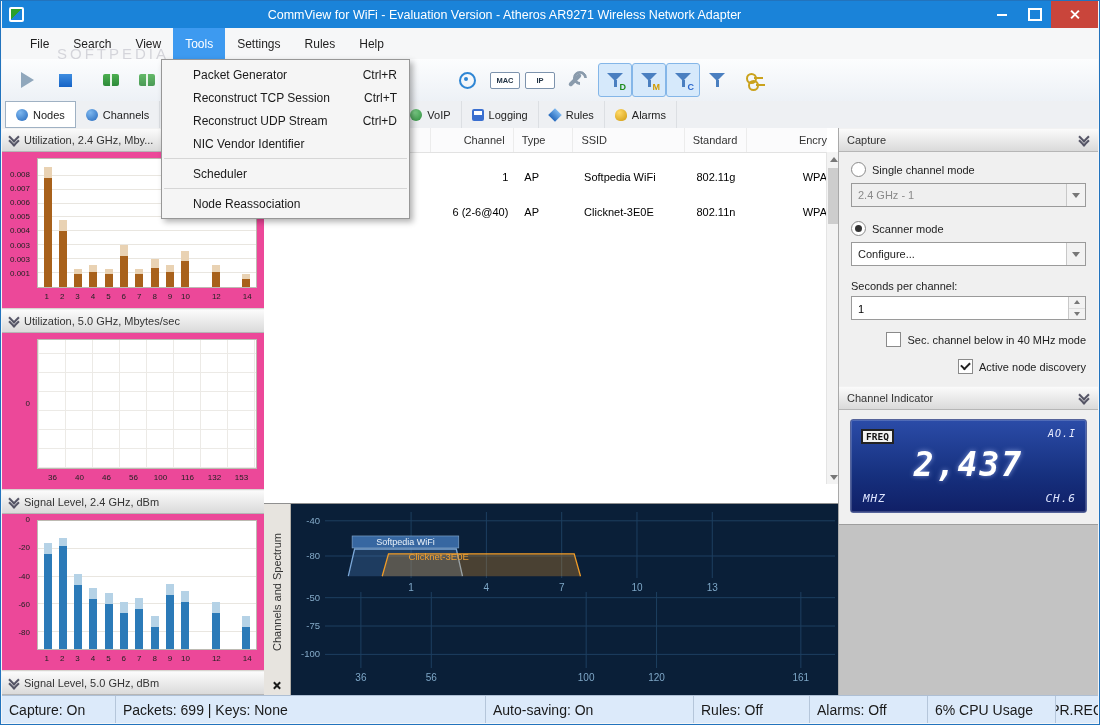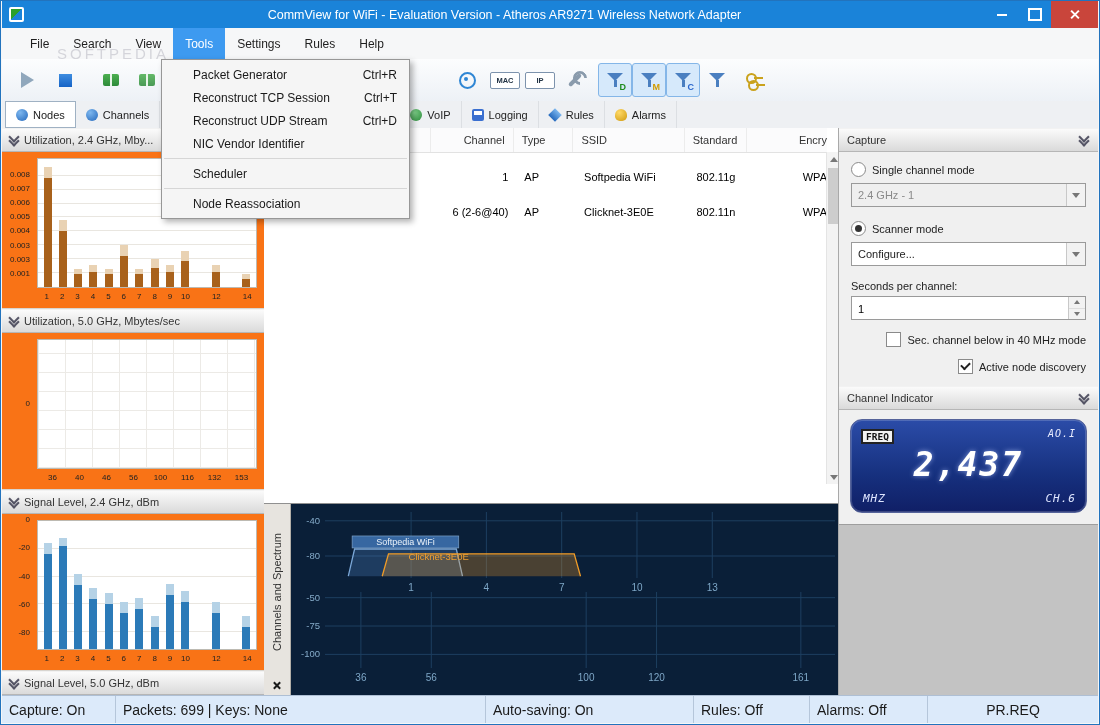--- a/index.html
+++ b/index.html
@@ -63,21 +63,21 @@
   .ti-bell{border-radius:50% 50% 40% 40%;background:radial-gradient(circle at 35% 30%,#ffd966,#d09a10);}
   .tab-spacer{width:240px;}
 
   
   .left-sidebar{position:absolute;left:1px;top:127px;width:262px;bottom:28px;background:#ece9e4;border-right:1px solid #a9a9a9;}
   .panel-header{height:22px;background:linear-gradient(#fbfbfb,#dadada);border-top:1px solid #f2f2f2;border-bottom:1px solid #b6b6b6;display:flex;align-items:center;font-size:11px;color:#333;padding-left:5px;position:relative;}
   .chev{width:13px;height:12px;position:relative;margin-right:4px;flex:0 0 auto;}
   .chev i{position:absolute;left:3px;width:6px;height:6px;border-right:2px solid #556;border-bottom:2px solid #556;transform:rotate(45deg);}
   .chev i:nth-child(1){top:-1px;}
   .chev i:nth-child(2){top:3px;}
-  .chart{height:156px;background:#f97316;position:relative;border-bottom:1px solid #d8d5d0;}
+  .chart{height:156px;background:#ec4899;position:relative;border-bottom:1px solid #d8d5d0;}
   .plot{position:absolute;left:35px;top:6px;right:7px;bottom:20px;border:1px solid #bdbab2;background:#fff;overflow:hidden;}
   .plot.grid-both{background-image:repeating-linear-gradient(0deg,#eceae6 0 1px,transparent 1px 19px),repeating-linear-gradient(90deg,#eceae6 0 1px,transparent 1px 27px);}
   .gridline{position:absolute;left:0;right:0;height:1px;background:#e9e6e0;}
   .slots{position:absolute;inset:0;display:flex;align-items:flex-end;padding:0 2px;}
   .slot{flex:1;position:relative;height:100%;}
   .bar{position:absolute;bottom:0;left:50%;transform:translateX(-50%);width:8px;}
   .yaxis{position:absolute;left:0;top:6px;bottom:20px;width:32px;}
   .ytick{position:absolute;right:4px;font-size:8px;color:#222;transform:translateY(50%);line-height:1;}
   .xaxis{position:absolute;left:35px;right:7px;bottom:5px;height:10px;display:flex;padding:0 2px;}
   .xaxis span{flex:1;text-align:center;font-size:8px;color:#222;line-height:1;}
@@ -137,21 +137,21 @@
   .spin input{border:0;outline:0;width:calc(100% - 20px);height:100%;font-size:11px;padding-left:6px;font-family:"Liberation Sans",sans-serif;background:transparent;}
   .updown{position:absolute;right:0;top:0;bottom:0;width:16px;border-left:1px solid #c8c8c8;display:flex;flex-direction:column;}
   .updown div{flex:1;display:flex;align-items:center;justify-content:center;background:#f2f2f2;}
   .updown div:first-child{border-bottom:1px solid #ddd;}
   .updown .tri-up{border-bottom-width:4px;border-left-width:3px;border-right-width:3px;}
   .updown .tri-down{border-top-width:4px;border-left-width:3px;border-right-width:3px;}
   .check-row{display:flex;align-items:center;}
   .checkbox{width:13px;height:13px;border:1px solid #8a8a8a;background:#fff;margin-right:6px;position:relative;flex:0 0 auto;}
   .checkbox.checked::after{content:"";position:absolute;left:2px;top:2px;width:7px;height:4px;border-left:2px solid #222;border-bottom:2px solid #222;transform:rotate(-45deg);}
   .indicator-wrap{padding:9px 11px 11px;flex:0 0 auto;}
-  .indicator{height:92px;border:1px solid #55639a;border-radius:12px;background:linear-gradient(#2b4ca8 0%,#16307e 60%,#101f66 100%);position:relative;color:#fff;box-shadow:inset 0 0 0 1px rgba(255,255,255,0.18);}
+  .indicator{height:92px;border:1px solid #55639a;border-radius:3px;background:linear-gradient(#2b4ca8 0%,#16307e 60%,#101f66 100%);position:relative;color:#fff;box-shadow:inset 0 0 0 1px rgba(255,255,255,0.18);}
   .freq-badge{position:absolute;left:10px;top:9px;background:#f2f2f2;color:#111;border:2px solid #222;font-size:9.5px;font-weight:bold;padding:0 3px;font-family:"DejaVu Sans Mono",monospace;}
   .corner-label{position:absolute;right:10px;top:8px;font-family:"DejaVu Sans Mono",monospace;font-style:italic;font-size:10px;letter-spacing:1px;color:#e8ecff;text-align:center;}
   .digits{position:absolute;left:50%;top:50%;transform:translate(-50%,-55%);font-family:"DejaVu Sans Mono",monospace;font-style:italic;font-weight:bold;font-size:33px;letter-spacing:2px;color:#fff;text-shadow:0 0 5px rgba(180,200,255,0.65);}
   .ind-unit{position:absolute;left:12px;bottom:7px;font-family:"DejaVu Sans Mono",monospace;font-style:italic;font-size:11px;letter-spacing:1px;color:#dfe6ff;}
   .ind-ch{position:absolute;right:10px;bottom:7px;font-family:"DejaVu Sans Mono",monospace;font-style:italic;font-size:11px;letter-spacing:1px;color:#dfe6ff;}
   .right-fill{flex:1;background:#c3c3c3;border-top:1px solid #9e9e9e;}
 
   
   .statusbar{position:absolute;left:1px;right:1px;bottom:1px;height:27px;background:#dceafa;border-top:1px solid #aebfd4;display:flex;align-items:stretch;font-size:14px;color:#1a1a1a;}
   .sseg{display:flex;align-items:center;padding-left:7px;border-right:1px solid #b5c6da;white-space:nowrap;overflow:hidden;}
@@ -678,20 +678,21 @@
     </div>
     <div class="right-fill"></div>
   </div>
 
   <div class="statusbar">
     <div class="sseg s0">Capture: On</div>
     <div class="sseg s1">Packets: 699 | Keys: None</div>
     <div class="sseg s2">Auto-saving: On</div>
     <div class="sseg s3">Rules: Off</div>
     <div class="sseg s4">Alarms: Off</div>
+    <div class="sseg s5">6% CPU Usage</div>
     <div class="sseg s6">PR.REQ</div>
   </div>
 
   <div class="tools-menu">
     <div class="tm-item">
       <span>Packet Generator</span>
       <span class="tm-shortcut">Ctrl+R</span>
     </div>
     <div class="tm-item">
       <span>Reconstruct TCP Session</span>

